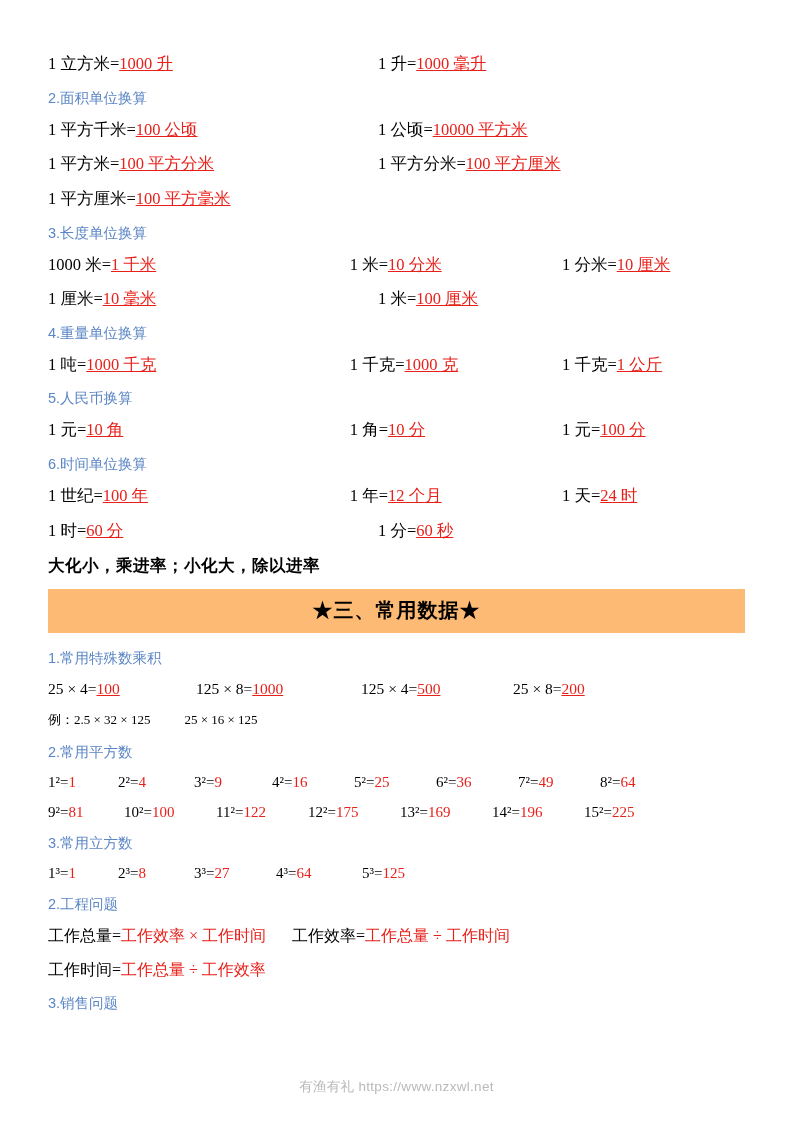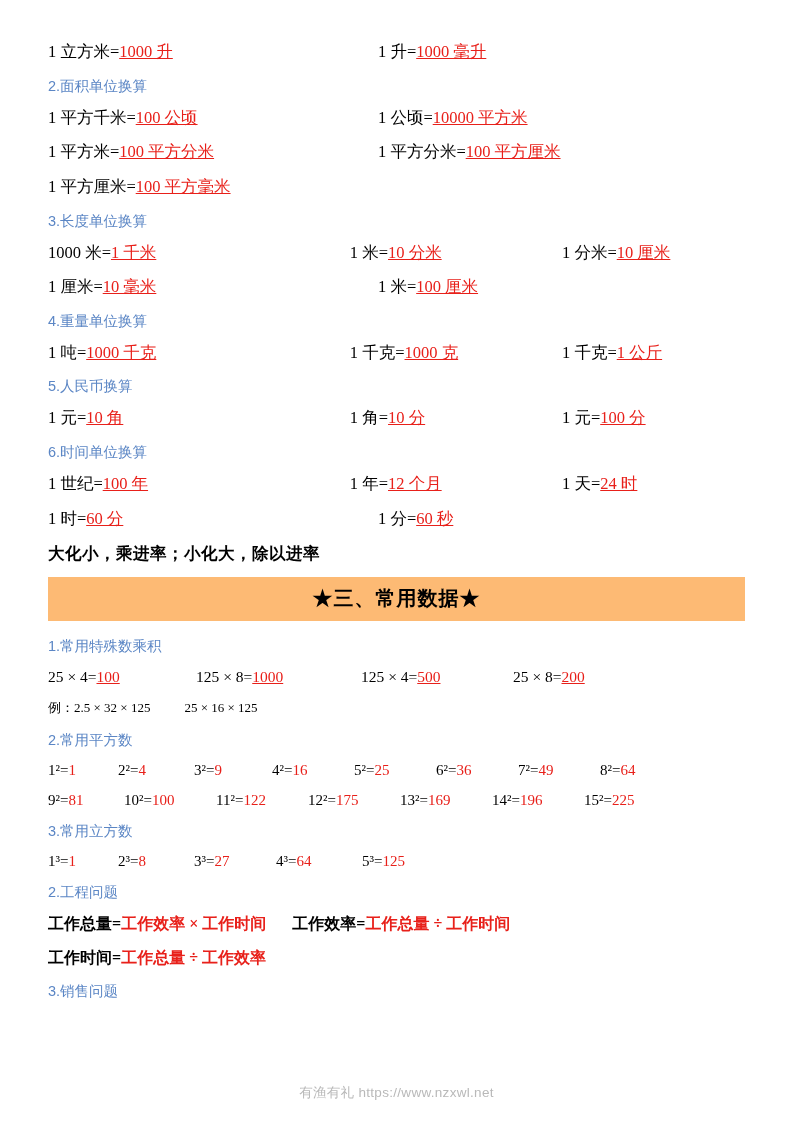--- a/index.html
+++ b/index.html
@@ -4,21 +4,21 @@
 <style>
   html, body { margin:0; padding:0; }
   body {
     width:793px; height:1122px;
     background:#ffffff;
     font-family:"Liberation Serif", serif;
     color:#000;
     position:relative;
     overflow:hidden;
   }
-  .page { padding:42px 48px 0 48px; box-sizing:border-box; width:793px; }
+  .page { padding:54px 48px 0 48px; box-sizing:border-box; width:793px; }
 
   
   .row { display:flex; align-items:baseline; margin:0 0 14px 0; }
   .c { font-size:16.5px; line-height:1.25; }
   .c-a { width:330px; }
   .c-b { width:232px; }
   .c-c { width:200px; }
 
   .blk { color:#000; }
   .red { color:#e8201a; text-decoration:underline; text-decoration-color:#e8201a; }
@@ -51,27 +51,27 @@
   
   .items { display:flex; margin:0 0 13px 0; font-size:15.5px; }
   .items .it { white-space:nowrap; }
 
   .sq-row { display:flex; margin:0 0 13px 0; font-size:15px; }
   .sq-row .it { white-space:nowrap; }
 
   .eg { font-size:13px; margin:0 0 14px 0; }
   .eg .gap { display:inline-block; width:34px; }
 
-  .formula { font-size:16px; margin:0 0 13px 0;font-weight:bold; }
+  .formula { font-size:16px; margin:0 0 13px 0; }
   .formula .sep { display:inline-block; width:26px; }
 
   .watermark {
     position:absolute;
     left:0; right:0;
-    bottom:20px;
+    bottom:26px;
     text-align:center;
     color:#b9b9b9;
     font-family:"Liberation Sans", sans-serif;
     font-size:13.5px;
     letter-spacing:0.3px;
   }
 </style>
 </head>
 <body>
 

